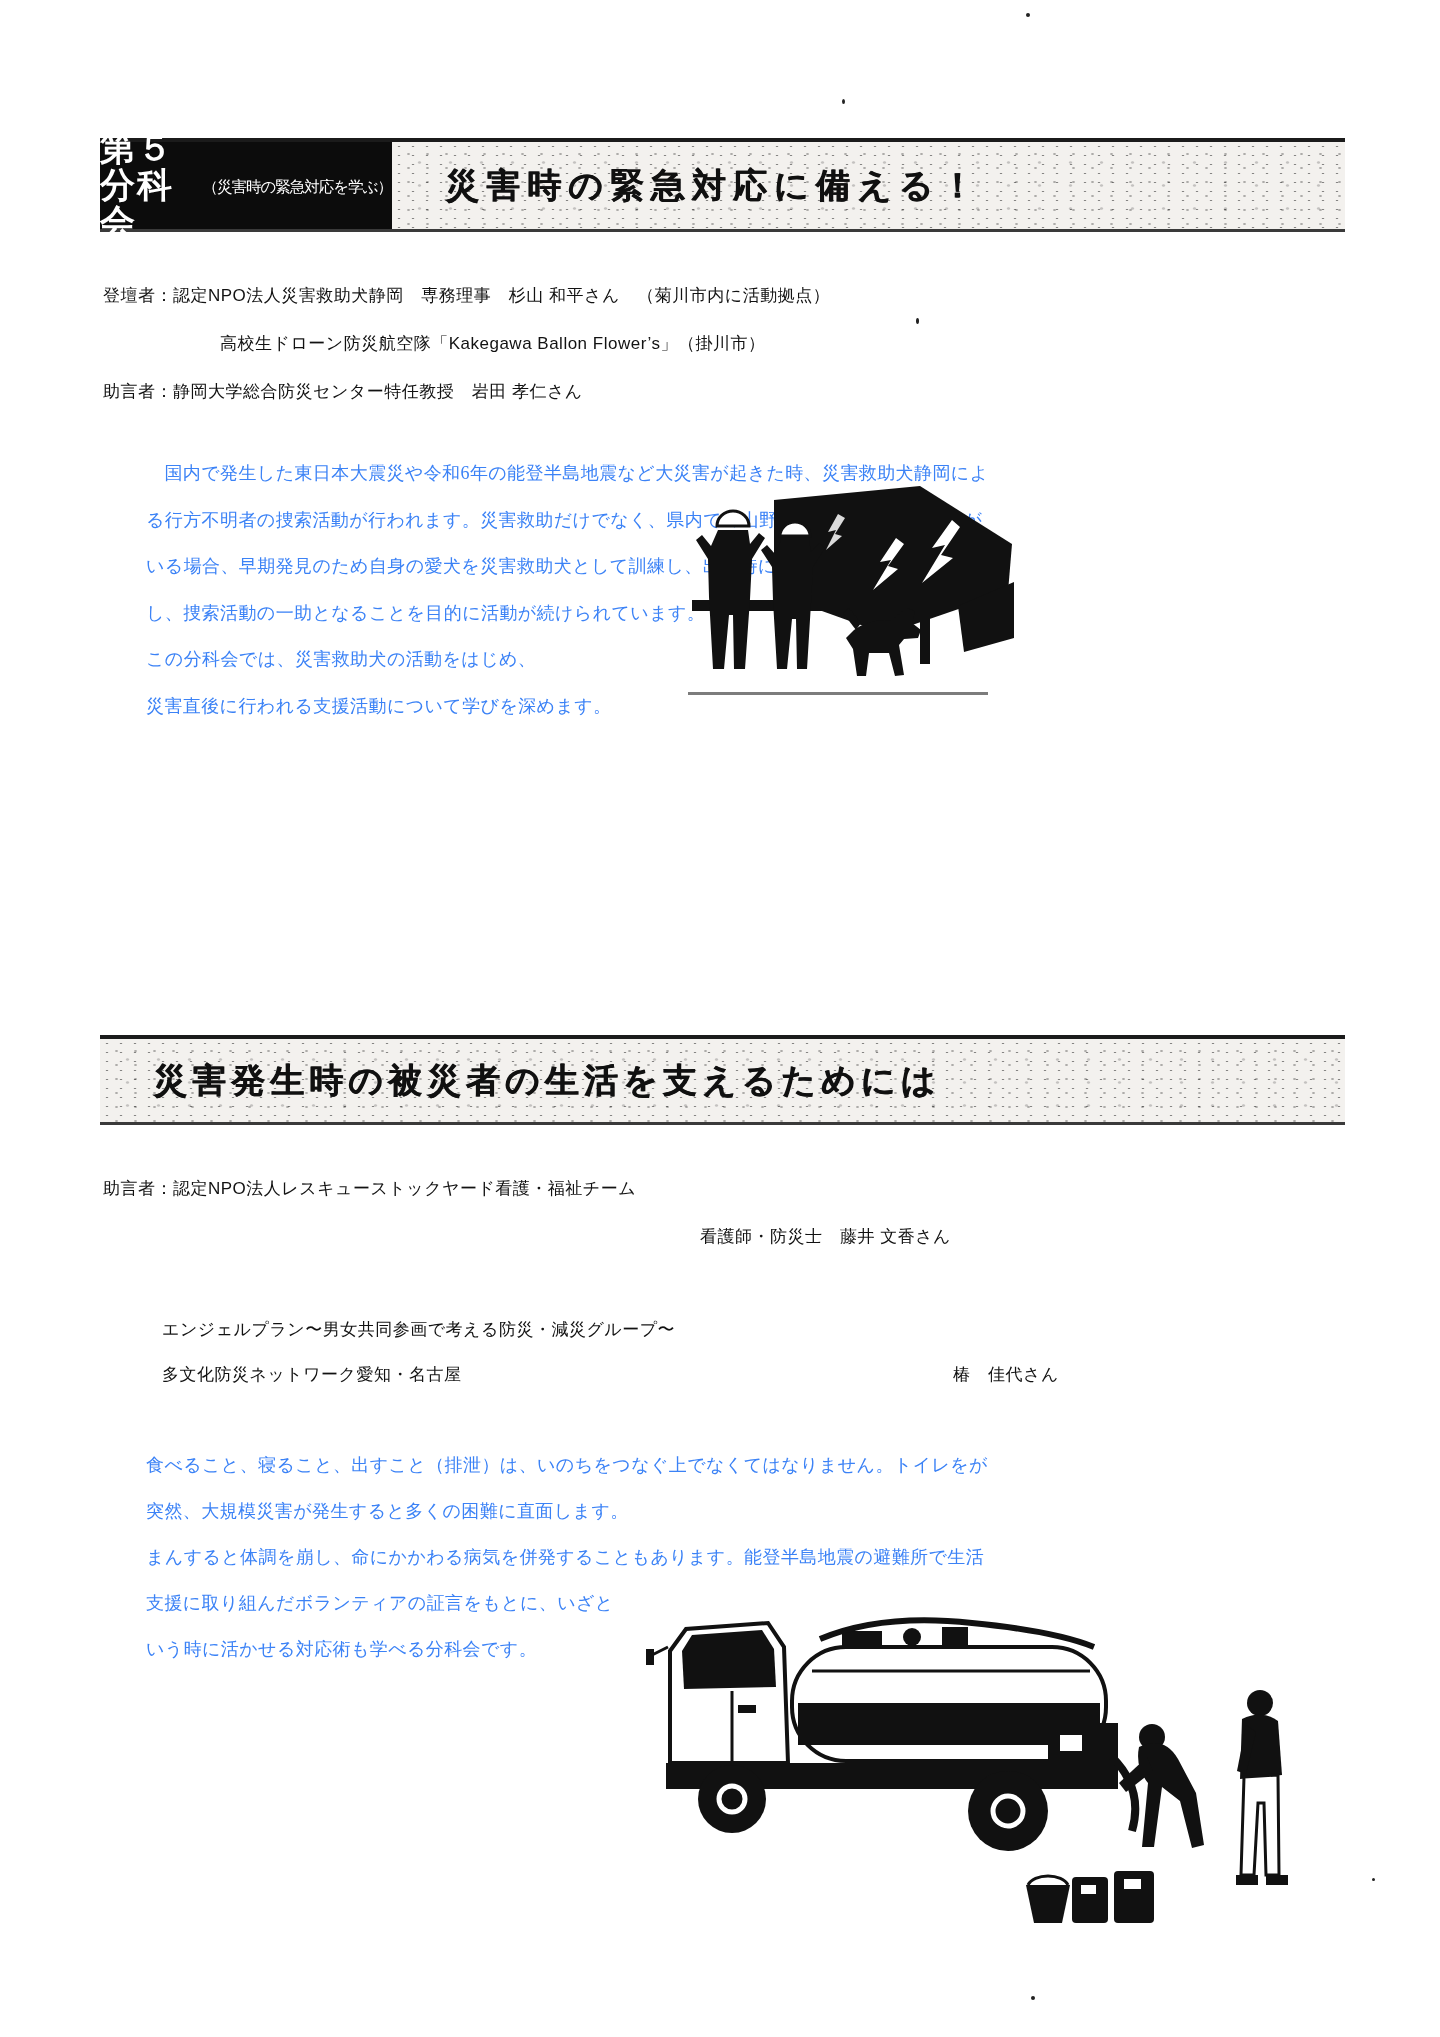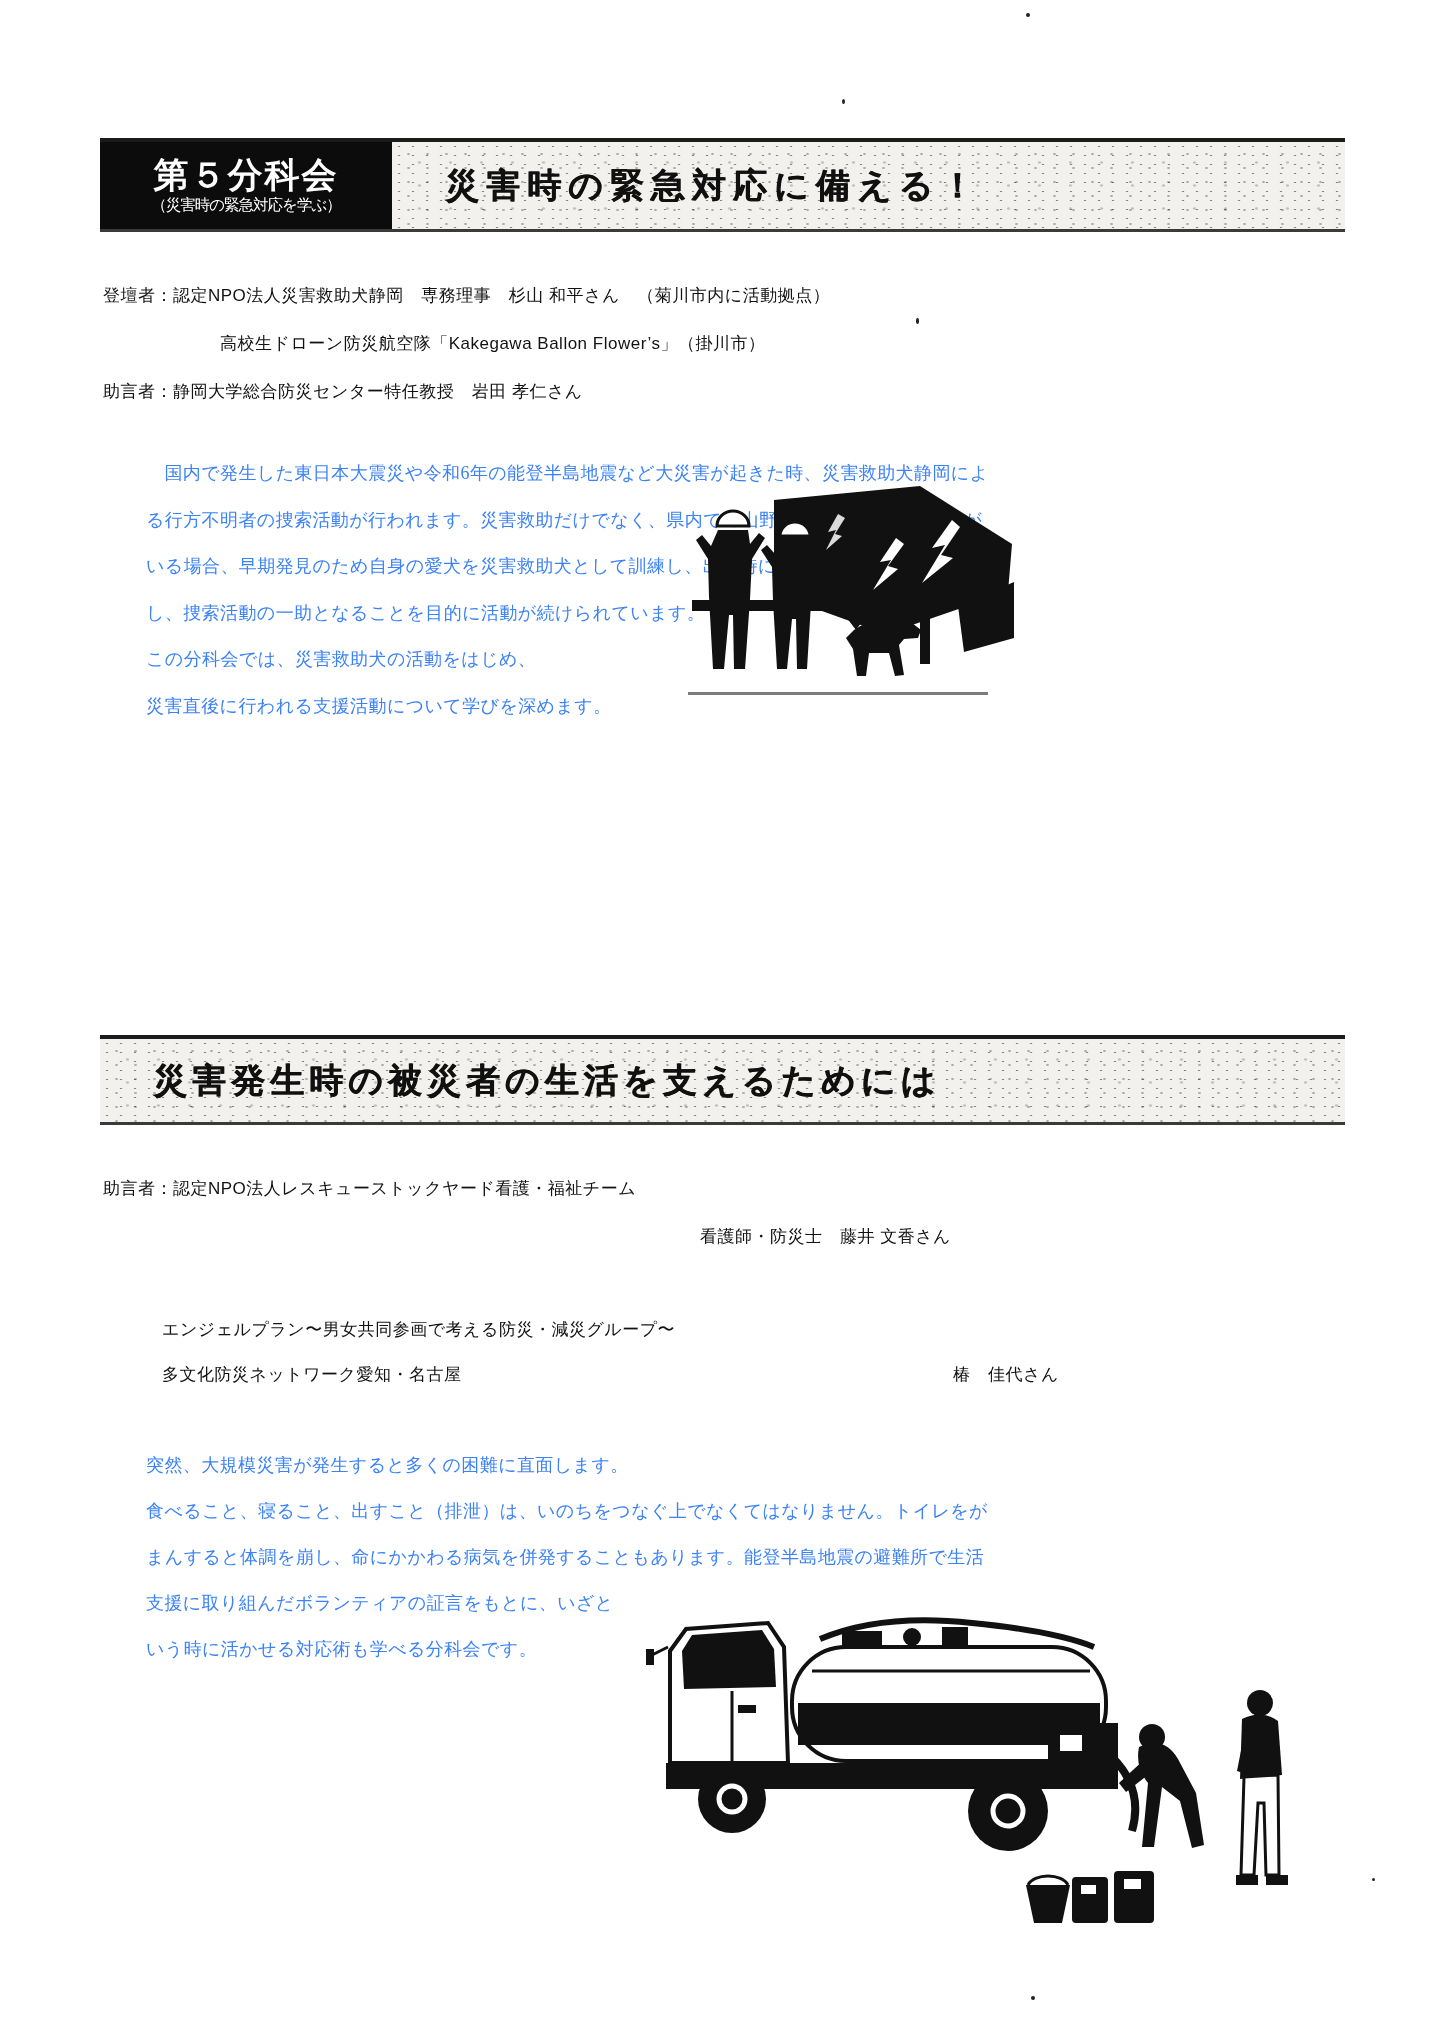--- a/index.html
+++ b/index.html
@@ -17,21 +17,21 @@
     position:absolute;
     left:100px;width:1245px;
     display:flex;
     border-top:4px solid #1b1b1b;
     border-bottom:3px solid #3a3a3a;
     box-sizing:border-box;
   }
   .band-box{
     width:292px;flex:0 0 292px;
     background:#0c0c0c;color:#ffffff;
-    display:flex;flex-direction:column;
+    display:flex;flex-direction:row;
     align-items:center;justify-content:center;
     line-height:1.05;
   }
   .band-box-title{font-size:35px;font-weight:bold;letter-spacing:2px;}
   .band-box-sub{font-size:15.5px;letter-spacing:-1px;margin-top:3px;white-space:nowrap;}
   .band-strip{
     flex:1;
     display:flex;align-items:center;
     padding-left:53px;box-sizing:border-box;
     background-color:#f3f1ee;
@@ -128,22 +128,22 @@
     </div>
   </div>
 
   <div class="gline" style="left:103px;top:1177px;">助言者：認定NPO法人レスキューストックヤード看護・福祉チーム</div>
   <div class="gline" style="left:700px;top:1225px;">看護師・防災士　藤井 文香さん</div>
   <div class="gline" style="left:162px;top:1318px;">エンジェルプラン〜男女共同参画で考える防災・減災グループ〜</div>
   <div class="gline" style="left:162px;top:1363px;">多文化防災ネットワーク愛知・名古屋</div>
   <div class="gline" style="left:953px;top:1363px;">椿　佳代さん</div>
 
   <div class="mbody s6" style="left:146px;top:1442px;">
+    <div class="bline">食べること、寝ること、出すこと（排泄）は、いのちをつなぐ上でなくてはなりません。トイレをが</div>
     <div class="bline">突然、大規模災害が発生すると多くの困難に直面します。</div>
-    <div class="bline">食べること、寝ること、出すこと（排泄）は、いのちをつなぐ上でなくてはなりません。トイレをが</div>
     <div class="bline">まんすると体調を崩し、命にかかわる病気を併発することもあります。能登半島地震の避難所で生活</div>
     <div class="bline">支援に取り組んだボランティアの証言をもとに、いざと</div>
     <div class="bline">いう時に活かせる対応術も学べる分科会です。</div>
   </div>
 
   <div class="illus" style="left:640px;top:1585px;width:670px;height:345px;">
     <svg width="670" height="345" viewBox="0 0 670 345" xmlns="http://www.w3.org/2000/svg">
 
       <rect x="26" y="178" width="452" height="26" fill="#111"></rect>
 

